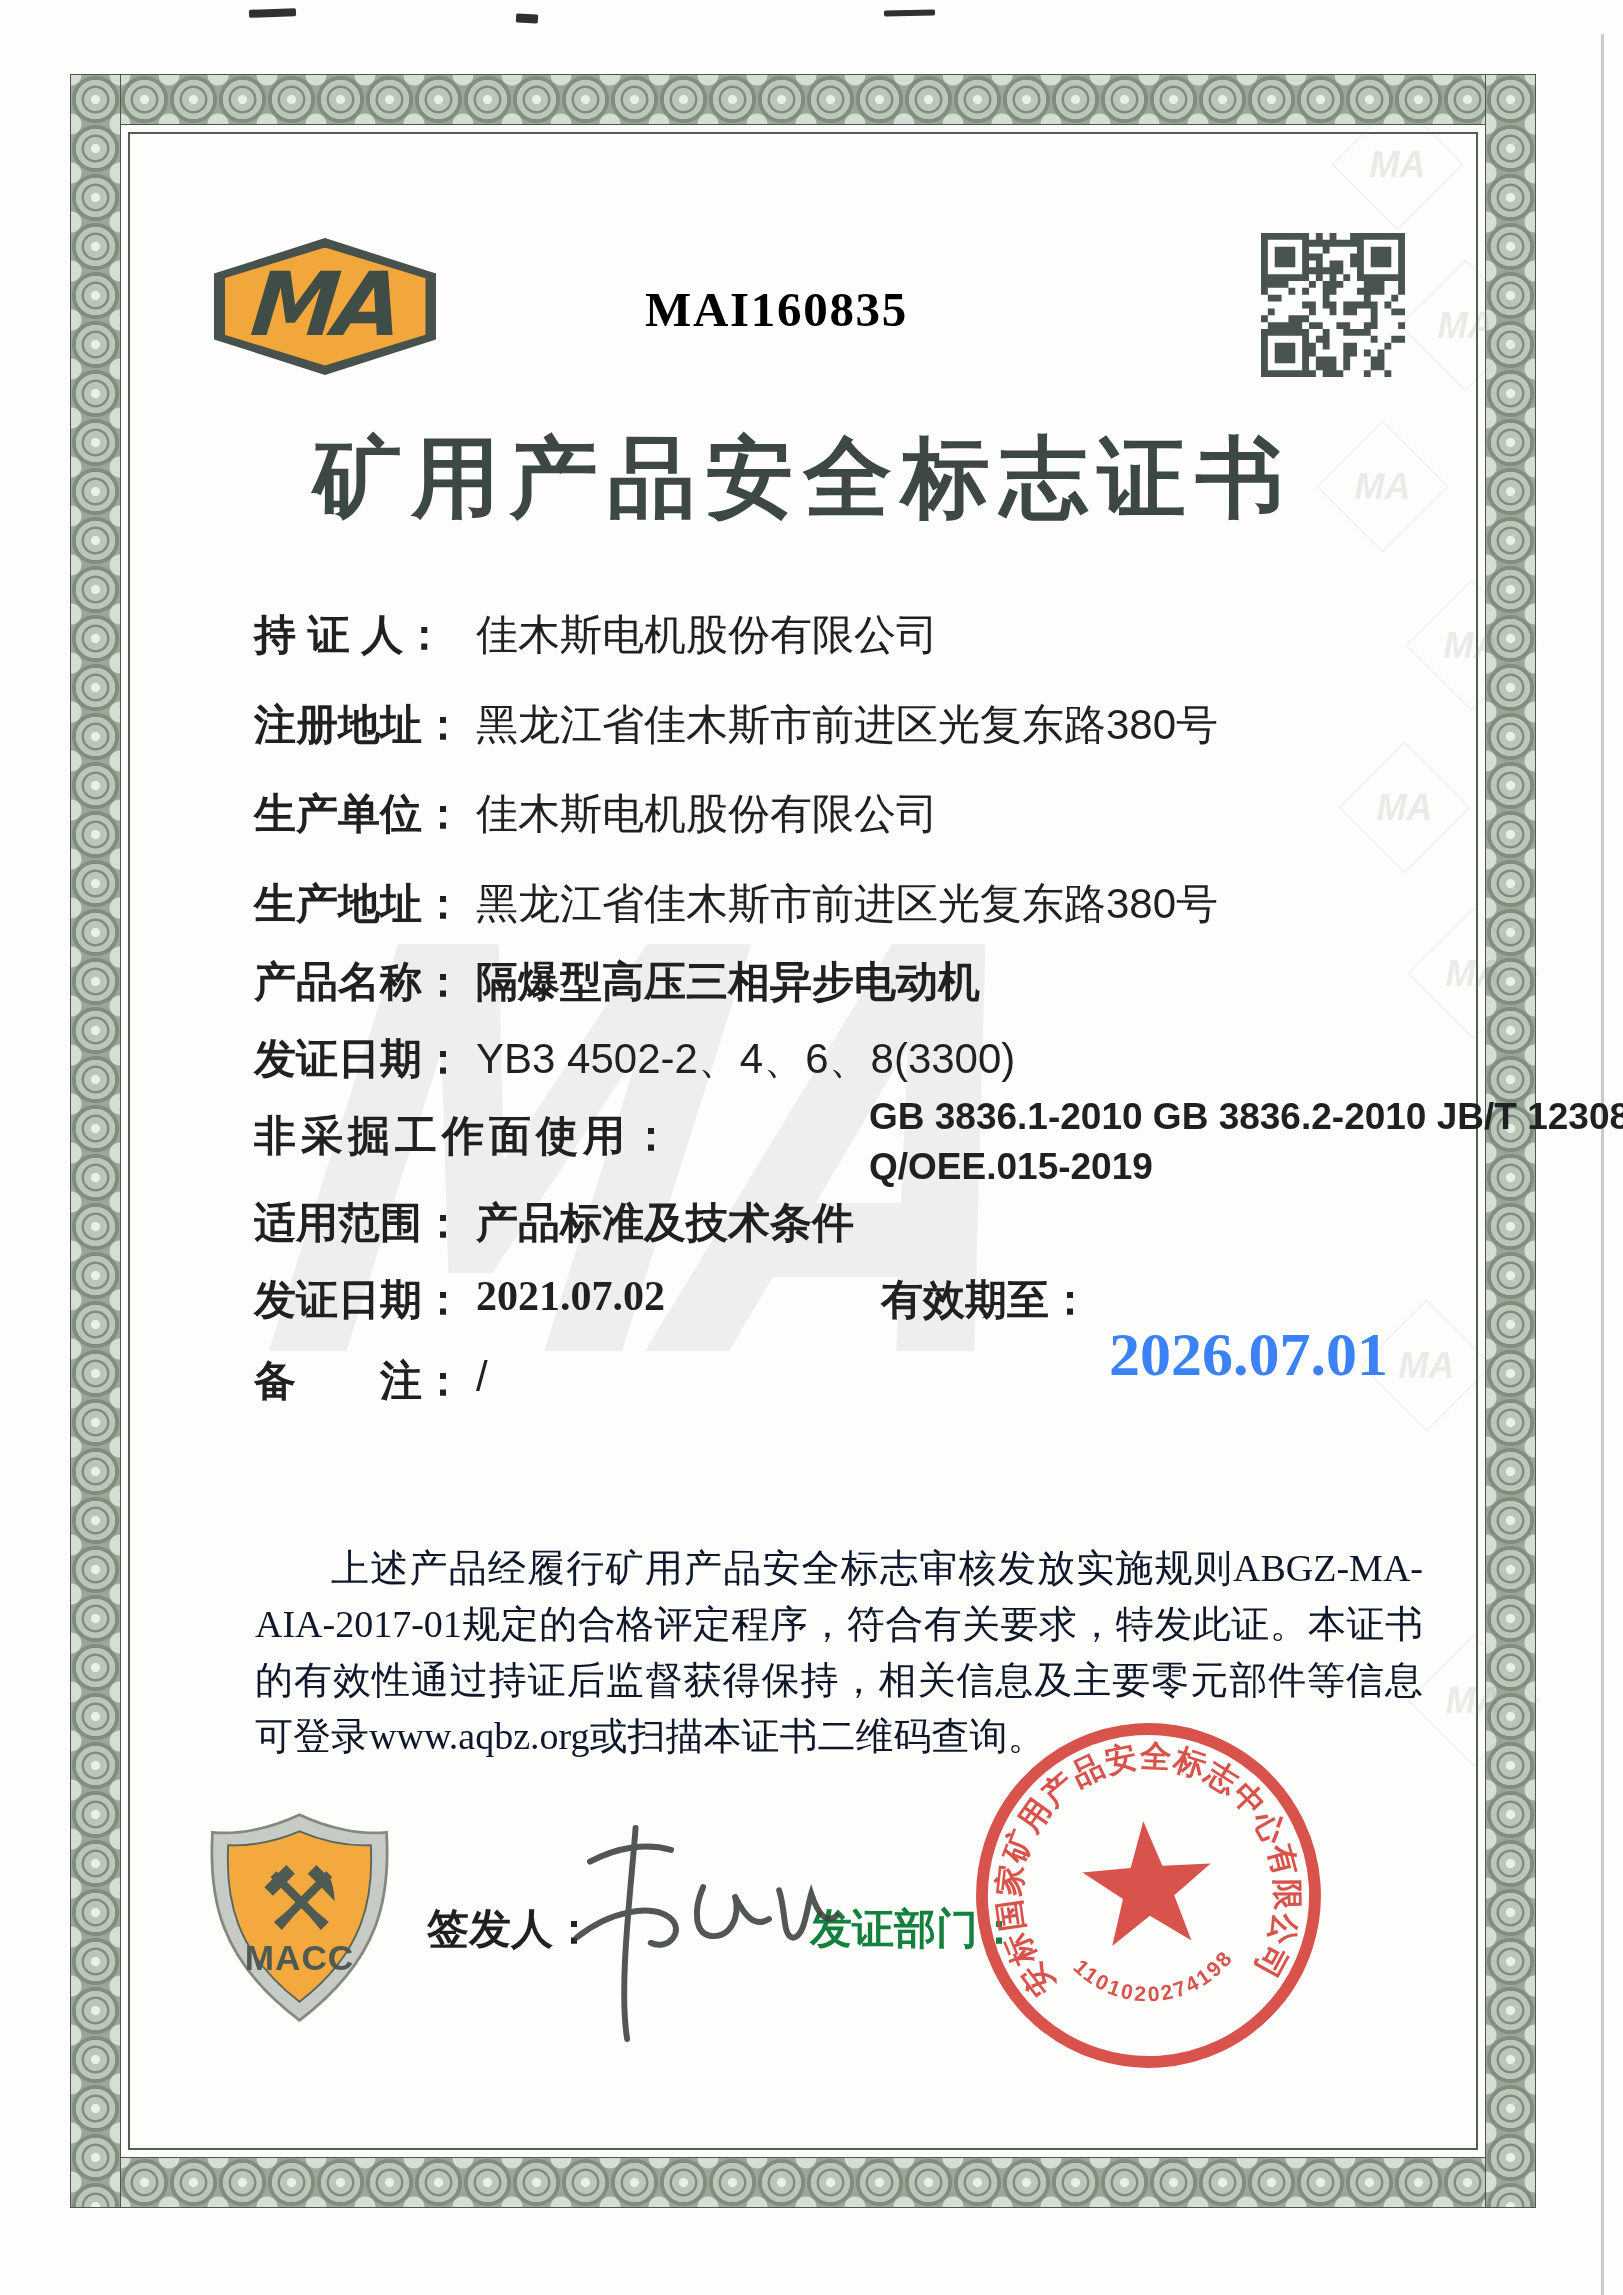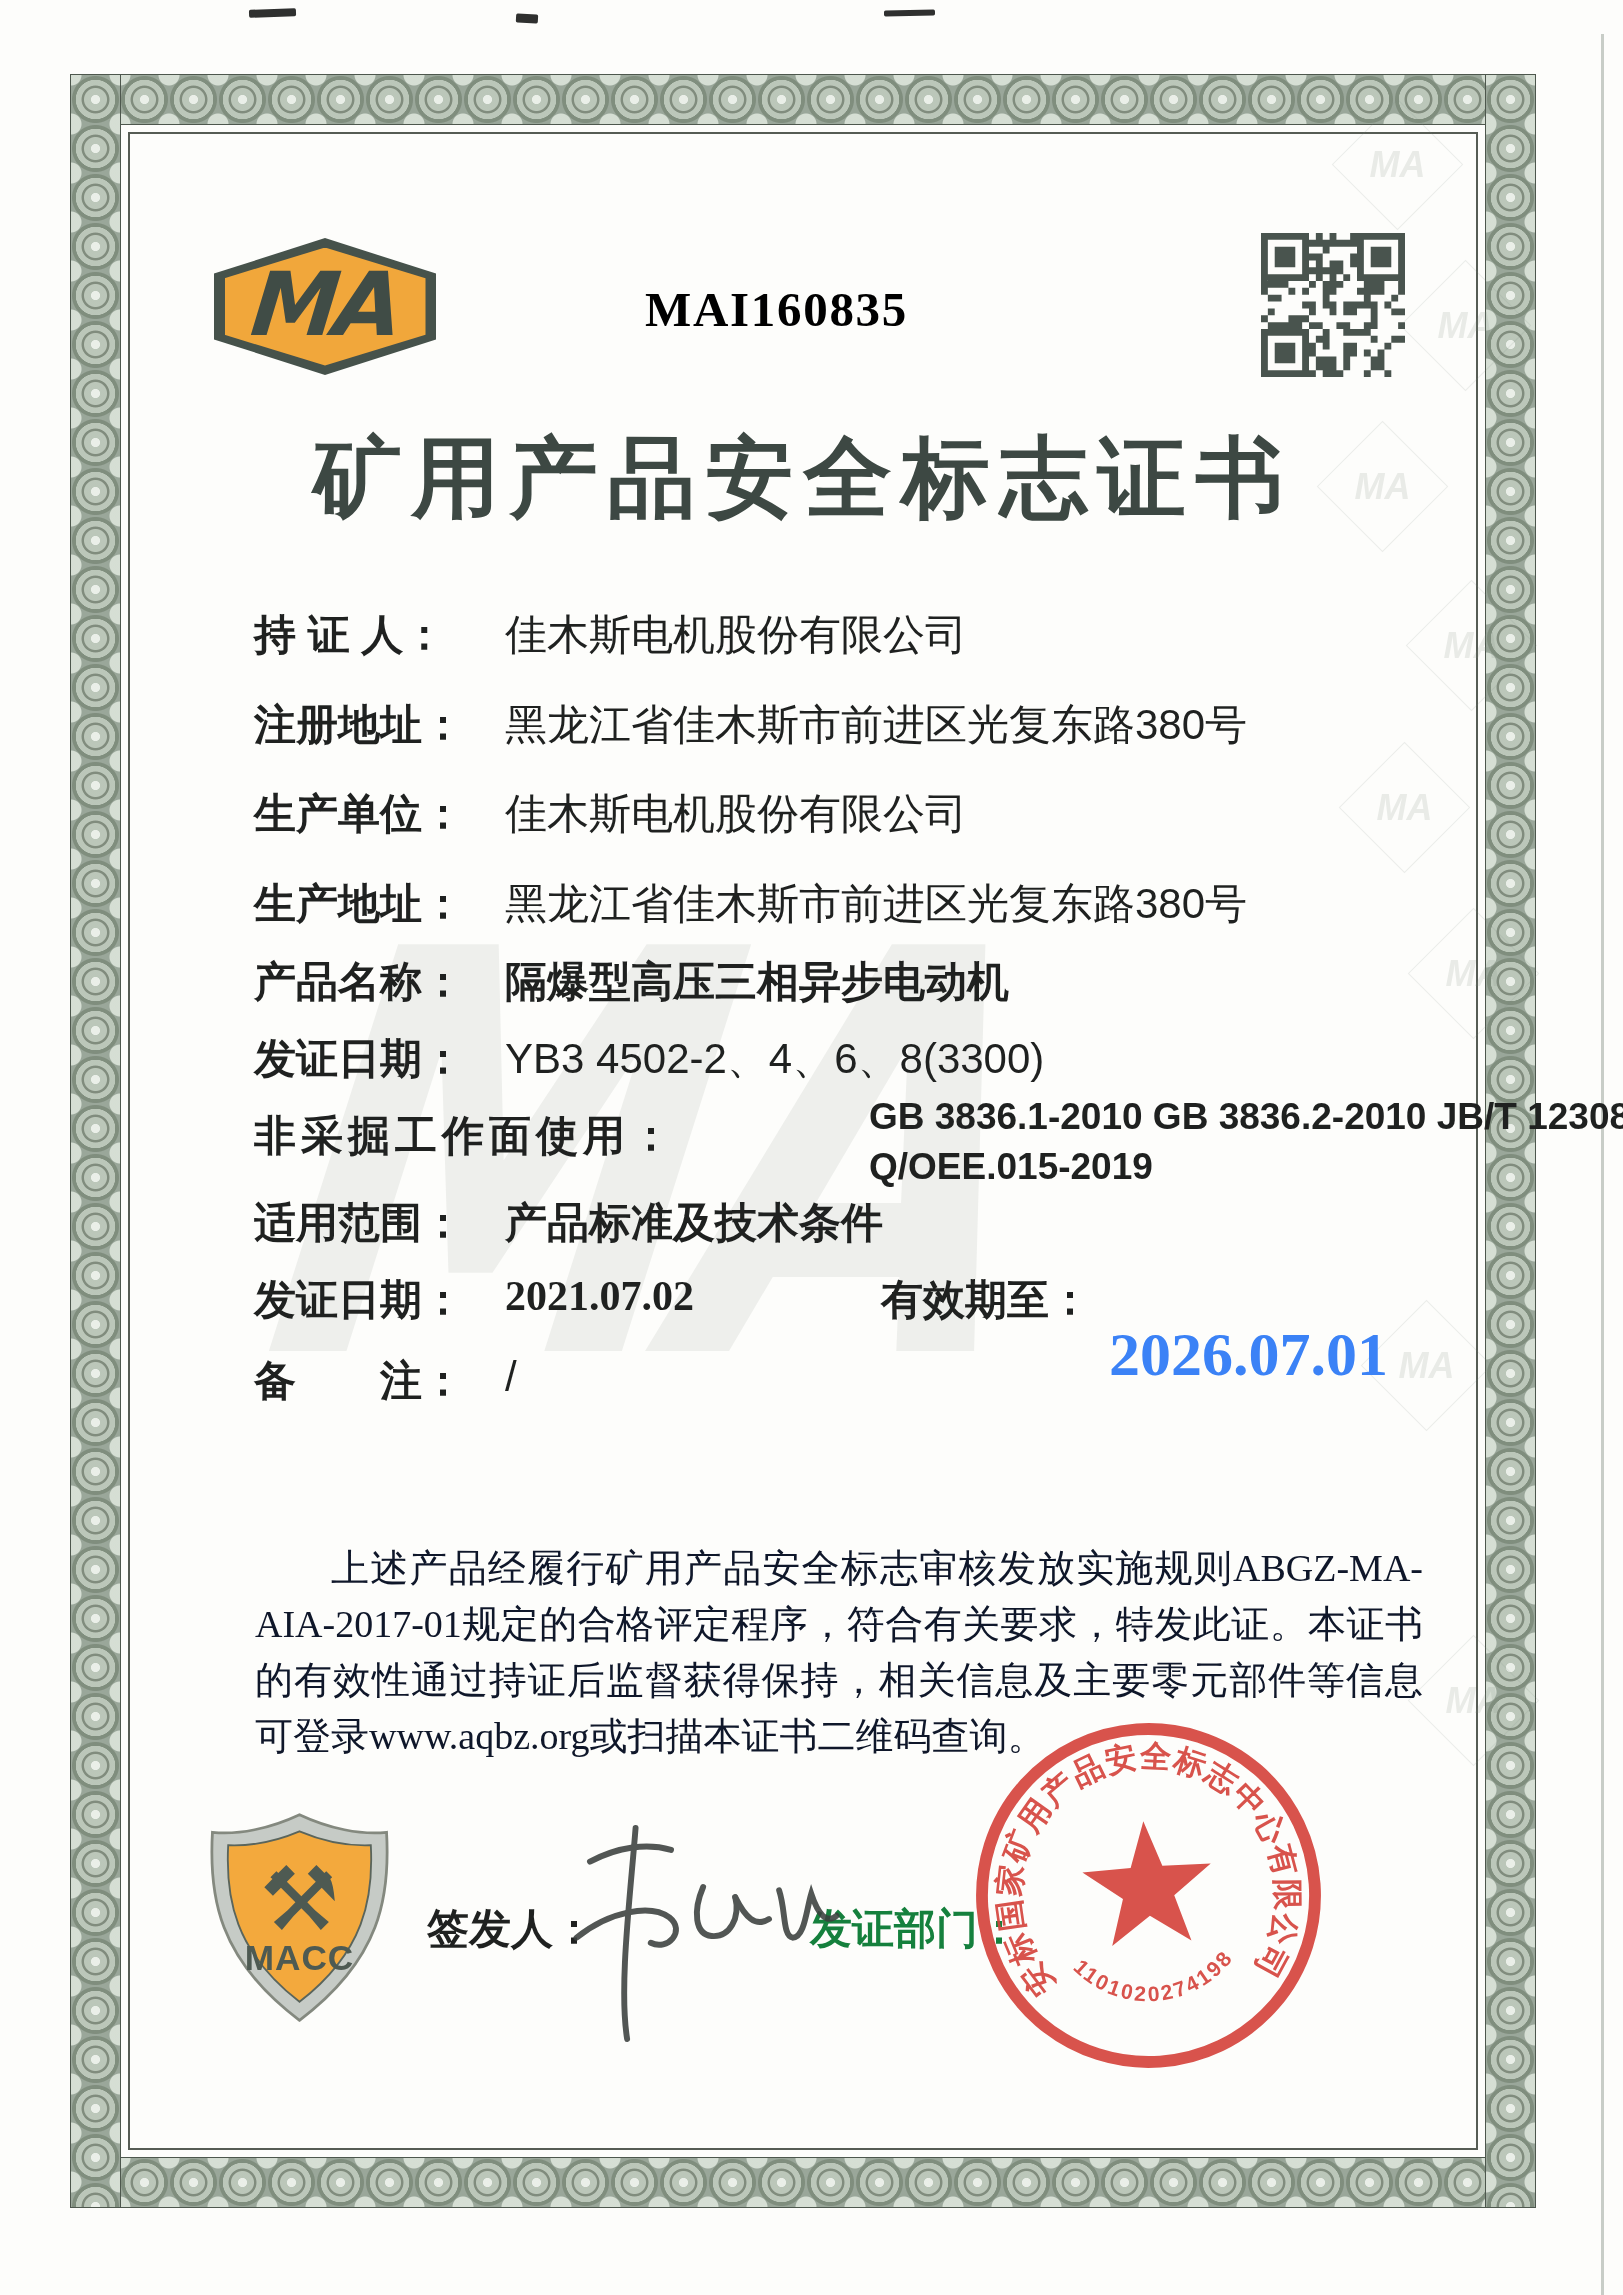--- a/index.html
+++ b/index.html
@@ -54,21 +54,21 @@
   .safety-no .val{margin-left:36px;font-family:"Liberation Serif","DejaVu Serif",serif;
     font-weight:600;font-size:49px;color:#23252
 
 4;letter-spacing:1.7px;}
   .qr{position:absolute;left:1261px;top:233px;width:144px;height:144px;}
   
   .cert-title{position:absolute;left:72px;top:419px;width:1463px;text-align:center;
     font-family:"Liberation Serif","DejaVu Serif",serif;font-weight:bold;
     font-size:88px;color:#3d4843;letter-spacing:10px;}
   
-  .row{position:absolute;left:254px;display:flex;align-items:flex-start;white-space:nowrap;gap:29px;}
+  .row{position:absolute;left:254px;display:flex;align-items:flex-start;white-space:nowrap;}
   .row .lbl{font-weight:bold;font-size:42px;color:#1f2120;width:222px;flex:none;}
   .row .val{font-weight:normal;font-size:42px;color:#1f2120;}
   .row .val.serif{font-family:"Liberation Serif","DejaVu Serif",serif;font-weight:600;}
   .std-label{position:absolute;left:254px;top:1108px;font-weight:bold;font-size:42px;color:#1f2120;letter-spacing:5px;}
   .std-v1{position:absolute;left:869px;top:1096px;font-weight:bold;font-size:37px;color:#1f2120;white-space:nowrap;}
   .std-v2{position:absolute;left:869px;top:1146px;font-weight:bold;font-size:37px;color:#1f2120;}
   .date-label2{position:absolute;left:881px;top:1272px;font-weight:bold;font-size:42px;color:#1f2120;}
   .date-val2{position:absolute;left:1109px;top:1271px;font-family:"Liberation Serif","DejaVu Serif",serif;font-weight:600;font-size:62px;color:#3b82f6;margin-top:48px;}
   
   .statement{position:absolute;left:255px;top:1540px;width:1168px;

